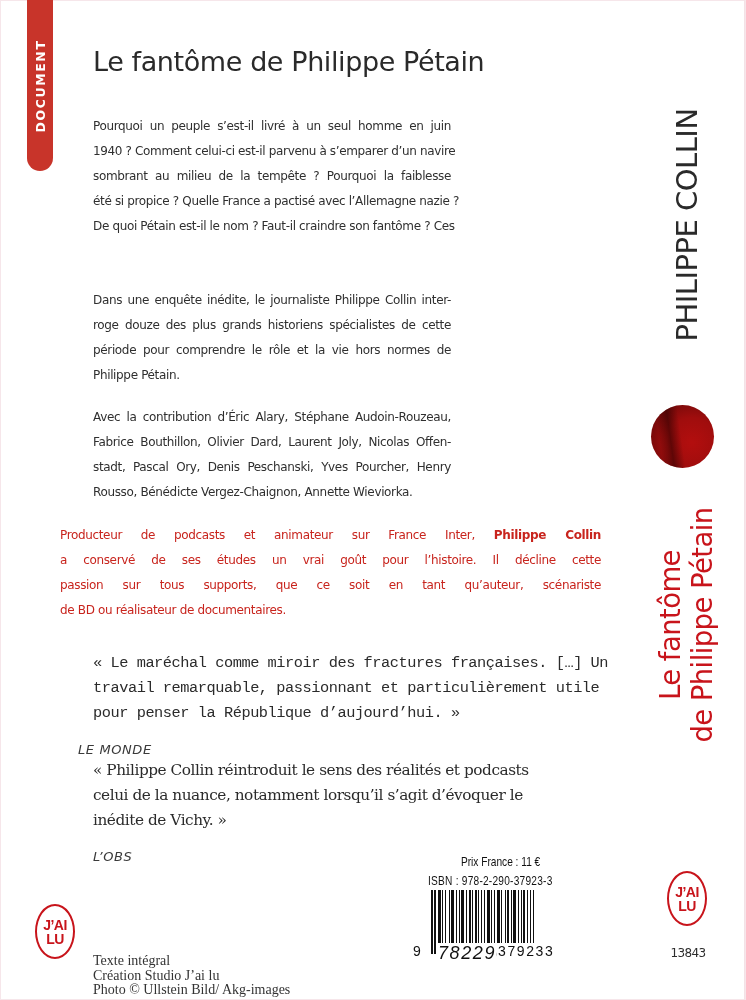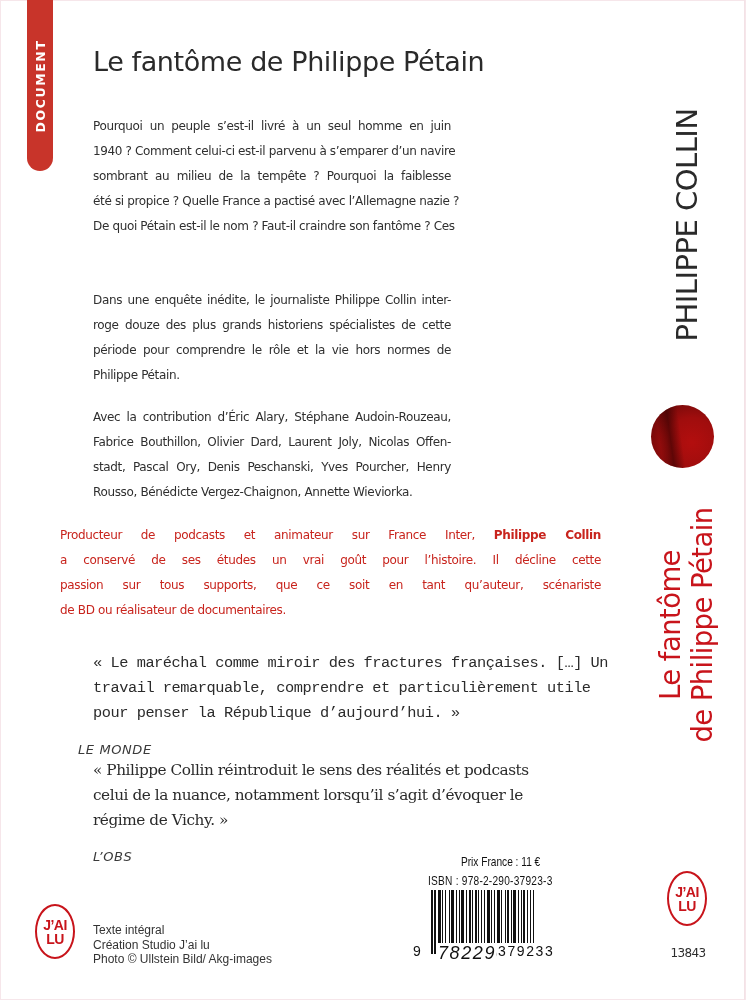--- a/index.html
+++ b/index.html
@@ -69,22 +69,22 @@
       position: absolute; border: 2.5px solid #c8141b; border-radius: 50%;
       color: #c8141b; text-align: center; font-weight: bold;
       font-family: "Liberation Sans", sans-serif; line-height: 1;
       display: flex; flex-direction: column; align-items: center; justify-content: center;
     }
     .logo-left { left: 35px; top: 904px; width: 40px; height: 55px; font-size: 14px; }
     .logo-right { left: 667px; top: 871px; width: 40px; height: 55px; font-size: 14px; }
     .jailu-logo span { display: block; letter-spacing: -0.5px; }
 
     .credits {
-      position: absolute; left: 93px; top: 923px;
-      font-family: Liberation Sans, sans-serif; font-size: 12px; line-height: 14px;
+      position: absolute; left: 93px; top: 954px;
+      font-family: Liberation Serif, serif; font-size: 14px; line-height: 14px;
       color: #333333;
     }
     .credits div { white-space: nowrap; }
     .credits .gap { margin-bottom: 1px; }
 
     
     .price {
       position: absolute; left: 446px; top: 854px; width: 140px; text-align: center;
       font-family: "Liberation Sans", sans-serif; font-size: 13px; color: #111;
       transform: scaleX(0.78); transform-origin: left top; white-space: nowrap;
@@ -170,29 +170,29 @@
 
 <div class="para bio" style="position:absolute; left:60px; width:541px;">
   <span class="ln"><span>Producteur de podcasts et animateur sur France Inter, </span><b>Philippe Collin</b></span>
   <span class="ln">a conservé de ses études un vrai goût pour l’histoire. Il décline cette</span>
   <span class="ln">passion sur tous supports, que ce soit en tant qu’auteur, scénariste</span>
   <span class="ln last">de BD ou réalisateur de documentaires.</span>
 </div>
 
 <div class="main quote q1" style="position:absolute; width:358px;font-family:Liberation Mono, monospace;">
   <span class="ln">« Le maréchal comme miroir des fractures françaises. […] Un</span>
-  <span class="ln">travail remarquable, comprendre et particulièrement utile</span>
+  <span class="ln">travail remarquable, passionnant et particulièrement utile</span>
   <span class="ln last">pour penser la République d’aujourd’hui. »</span>
 </div>
 <div class="source s1">LE MONDE</div>
 
 <div class="main quote q2" style="position:absolute; width:358px;">
   <span class="ln">« Philippe Collin réintroduit le sens des réalités et podcasts</span>
   <span class="ln">celui de la nuance, notamment lorsqu’il s’agit d’évoquer le</span>
-  <span class="ln last">régime de Vichy. »</span>
+  <span class="ln last">inédite de Vichy. »</span>
 </div>
 <div class="source s2">L’OBS</div>
 
 <div class="jailu-logo logo-left">
   <span>J’AI</span>
   <span>LU</span>
 </div>
 
 <div class="credits">
   <div class="gap">Texte intégral</div>

